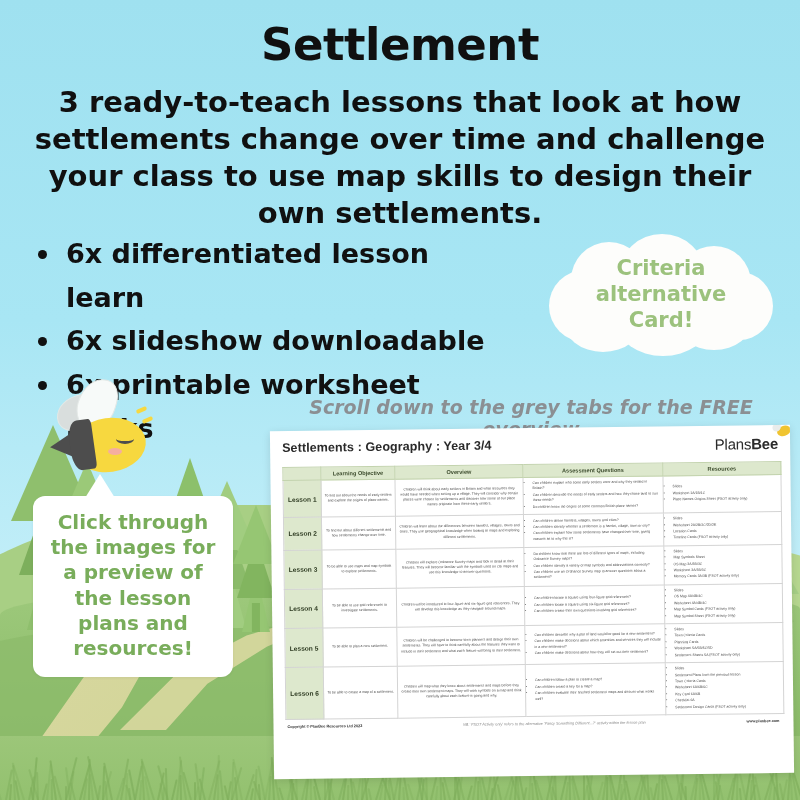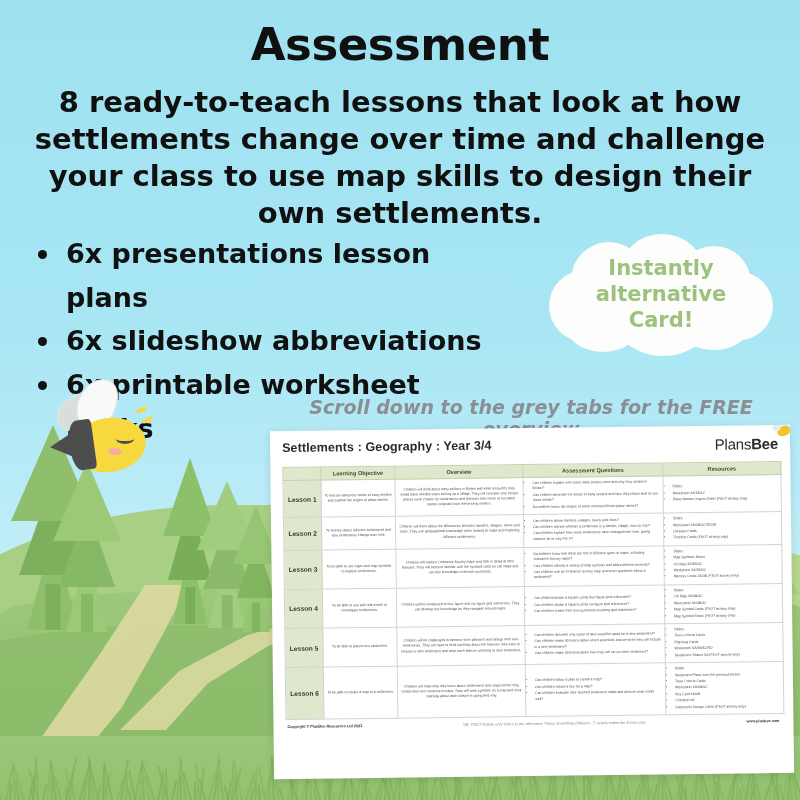--- a/index.html
+++ b/index.html
@@ -477,58 +477,59 @@
         <div class="trunk" style="position: absolute; left: 50%; bottom: 0px; transform: translateX(-50%); width: 11.22px; height: 26.4px; background: rgb(138, 187, 103);"></div>
       </div>
       <div class="tree" style="left: 742px; bottom: 150px; width: 58px; height: 108px;">
         <div style="position: absolute; left: 50%; transform: translateX(-50%); bottom: 0px; width: 0px; height: 0px; border-left: 17.98px solid transparent; border-right: 17.98px solid transparent; border-bottom: 49.68px solid rgb(166, 207, 134);"></div>
         <div style="position: absolute; left: 50%; transform: translateX(-50%); bottom: 28.08px; width: 0px; height: 0px; border-left: 23.2px solid transparent; border-right: 23.2px solid transparent; border-bottom: 49.68px solid rgb(146, 192, 113);"></div>
         <div style="position: absolute; left: 50%; transform: translateX(-50%); bottom: 56.16px; width: 0px; height: 0px; border-left: 28.42px solid transparent; border-right: 28.42px solid transparent; border-bottom: 49.68px solid rgb(166, 207, 134);"></div>
         <div class="trunk" style="position: absolute; left: 50%; bottom: 0px; transform: translateX(-50%); width: 9.86px; height: 23.76px; background: rgb(146, 192, 113);"></div>
       </div>
     </div>
 
-  <div class="title">Assessment</div>
-  <div class="subtitle">8 ready-to-teach lessons that look at how settlements change over time and challenge your class to use map skills to design their own settlements.</div>
+  <div class="title">Settlement</div>
+  <div class="subtitle">3 ready-to-teach lessons that look at how settlements change over time and challenge your class to use map skills to design their own settlements.</div>
 
   <ul class="bullets">
-    <li>6x presentations lesson plans</li>
-    <li>6x slideshow abbreviations</li>
+    <li>6x differentiated lesson learn</li>
+    <li>6x slideshow downloadable</li>
     <li>6x printable worksheet packs</li>
   </ul>
 
   <div class="cloud-pdf">
     <div class="puff" style="left:4px;  top:38px;  width:72px;  height:72px;"></div>
     <div class="puff" style="left:26px; top:10px;  width:76px;  height:76px;"></div>
     <div class="puff" style="left:74px; top:2px;   width:86px;  height:82px;"></div>
     <div class="puff" style="left:132px;top:14px;  width:74px;  height:74px;"></div>
     <div class="puff" style="left:160px;top:40px;  width:68px;  height:68px;"></div>
     <div class="puff" style="left:18px; top:56px;  width:80px;  height:64px;"></div>
     <div class="puff" style="left:72px; top:58px;  width:92px;  height:66px;"></div>
     <div class="puff" style="left:130px;top:56px;  width:78px;  height:62px;"></div>
     <div class="puff" style="left:50px; top:18px;  width:130px; height:92px;"></div>
     <div class="label">
-      <span>Instantly</span>
+      <span>Criteria</span>
       <span>alternative</span>
       <span>Card!</span>
     </div>
   </div>
 
   <div class="bee">
     <div class="wing wing-b"></div>
     <div class="wing wing-a"></div>
     <div class="bee-tail"></div>
     <div class="bee-body"></div>
     <div class="bee-stripe"></div>
     <div class="bee-eye"></div>
     <div class="bee-cheek"></div>
     <div class="bee-spark sp1"></div>
     <div class="bee-spark sp2"></div>
   </div>
 
+  <div class="callout">Click through the images for a preview of the lesson plans and resources!</div>
 
   <div class="scroll-hint">Scroll down to the grey tabs for the FREE overview</div>
 
   <div class="doc">
     <div class="doc-head">
       <div class="doc-title">Settlements : Geography : Year 3/4</div>
       <div class="brand"><span>Plans</span><b>Bee</b><span class="minibee"></span></div>
     </div>
 
     <table class="plan">

